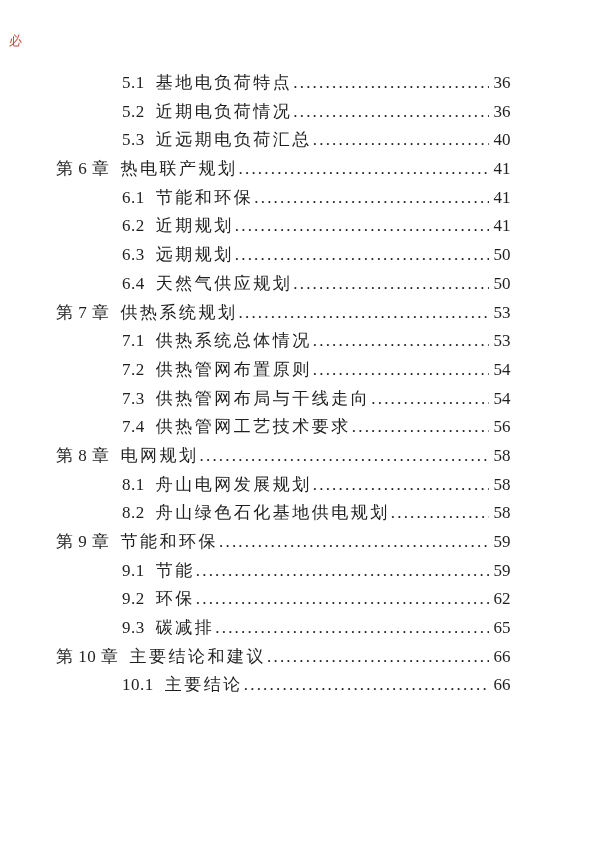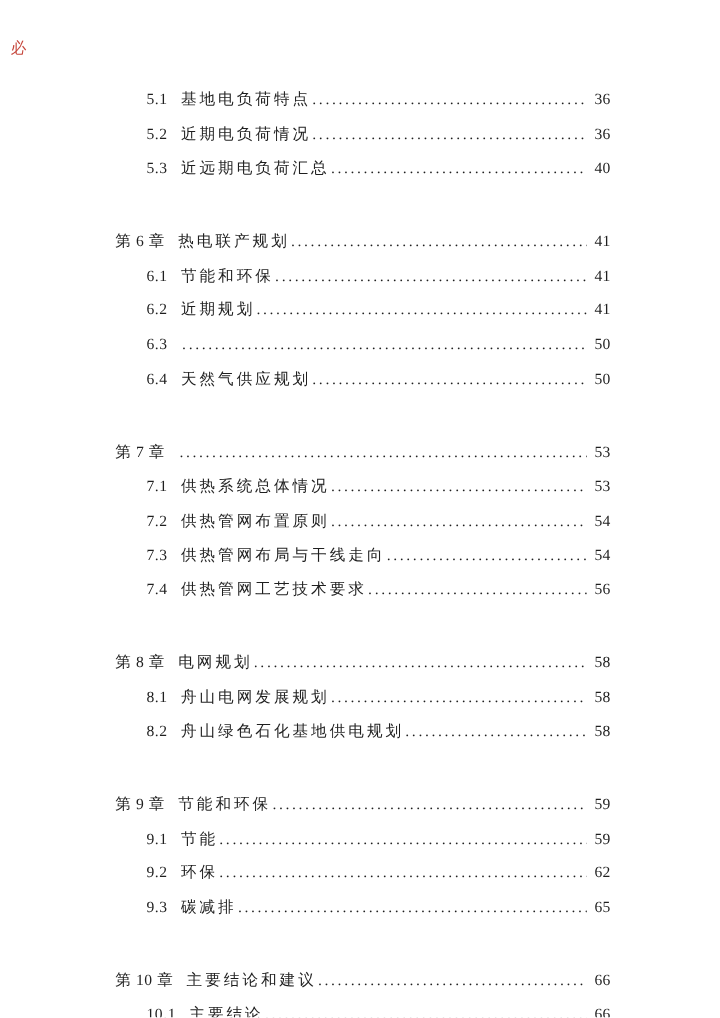--- a/index.html
+++ b/index.html
@@ -30,26 +30,26 @@
     position: absolute;
     top: 69px;
     left: 0;
     width: 600px;
   }
   .row {
     display: flex;
     align-items: baseline;
     height: 28.7px;
     line-height: 28.7px;
-    font-size: 13px;
+    font-size: 17px;
     box-sizing: border-box;
     padding-right: 88px;
     white-space: nowrap;
   }
-  .row.chapter { padding-left: 96px; margin-top: 32px; }
+  .row.chapter { padding-left: 56px; }
   .row.section { padding-left: 122px; }
   .num {
     white-space: pre;
     margin-right: 11px;
     letter-spacing: 0.5px;
   }
   .title {
     letter-spacing: 2.5px;
     flex: 0 0 auto;
     text-align: right;
@@ -108,31 +108,33 @@
     <span class="pagenum">41</span>
   </div>
       <div class="row section">
     <span class="num">6.2</span>
     <span class="title">近期规划</span>
     <span class="leader"></span>
     <span class="pagenum">41</span>
   </div>
       <div class="row section">
     <span class="num">6.3</span>
+    <span class="title">远期规划</span>
     <span class="leader"></span>
     <span class="pagenum">50</span>
   </div>
       <div class="row section">
     <span class="num">6.4</span>
     <span class="title">天然气供应规划</span>
     <span class="leader"></span>
     <span class="pagenum">50</span>
   </div>
       <div class="row chapter">
     <span class="num">第 7 章</span>
+    <span class="title">供热系统规划</span>
     <span class="leader"></span>
     <span class="pagenum">53</span>
   </div>
       <div class="row section">
     <span class="num">7.1</span>
     <span class="title">供热系统总体情况</span>
     <span class="leader"></span>
     <span class="pagenum">53</span>
   </div>
       <div class="row section">

